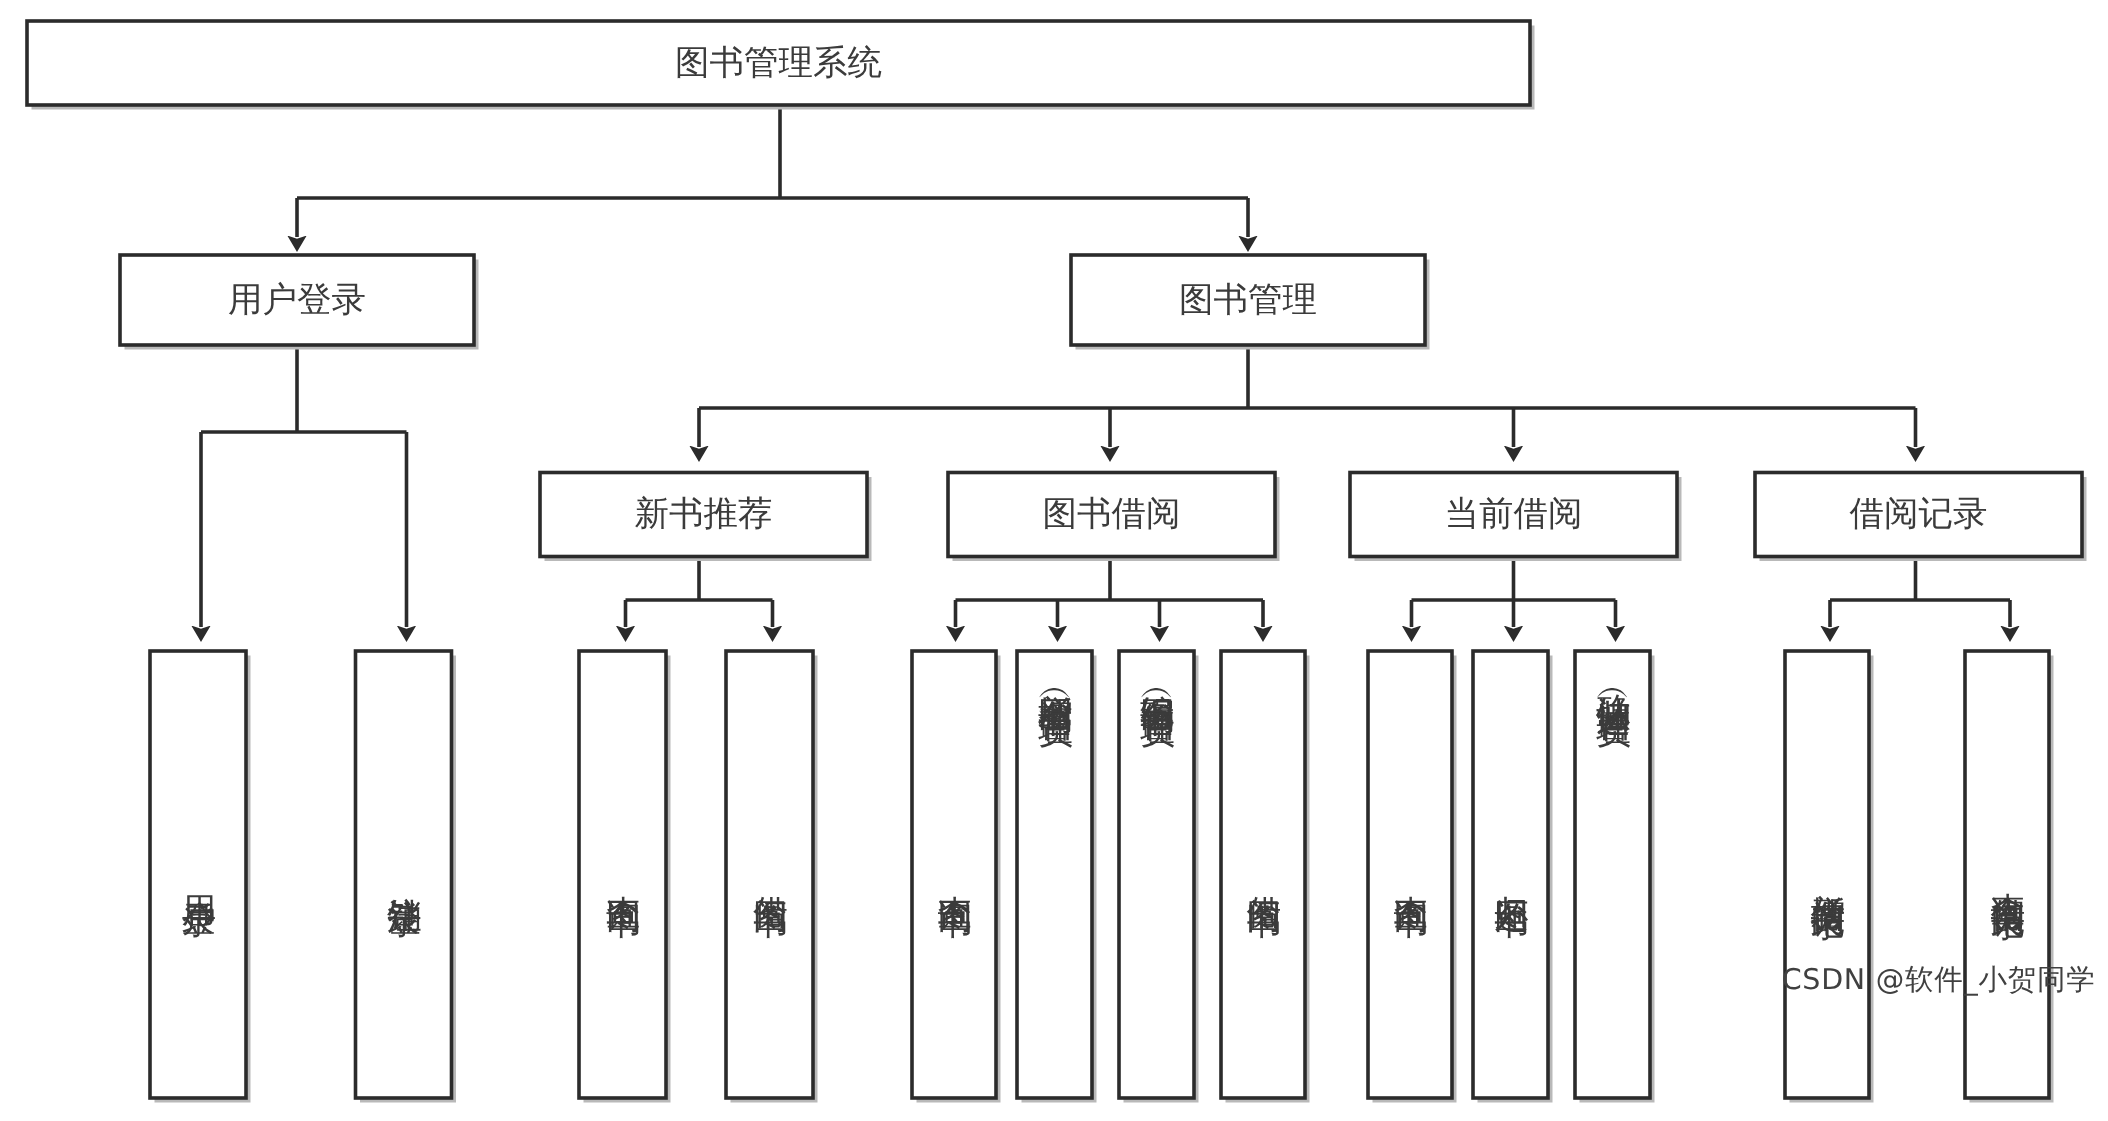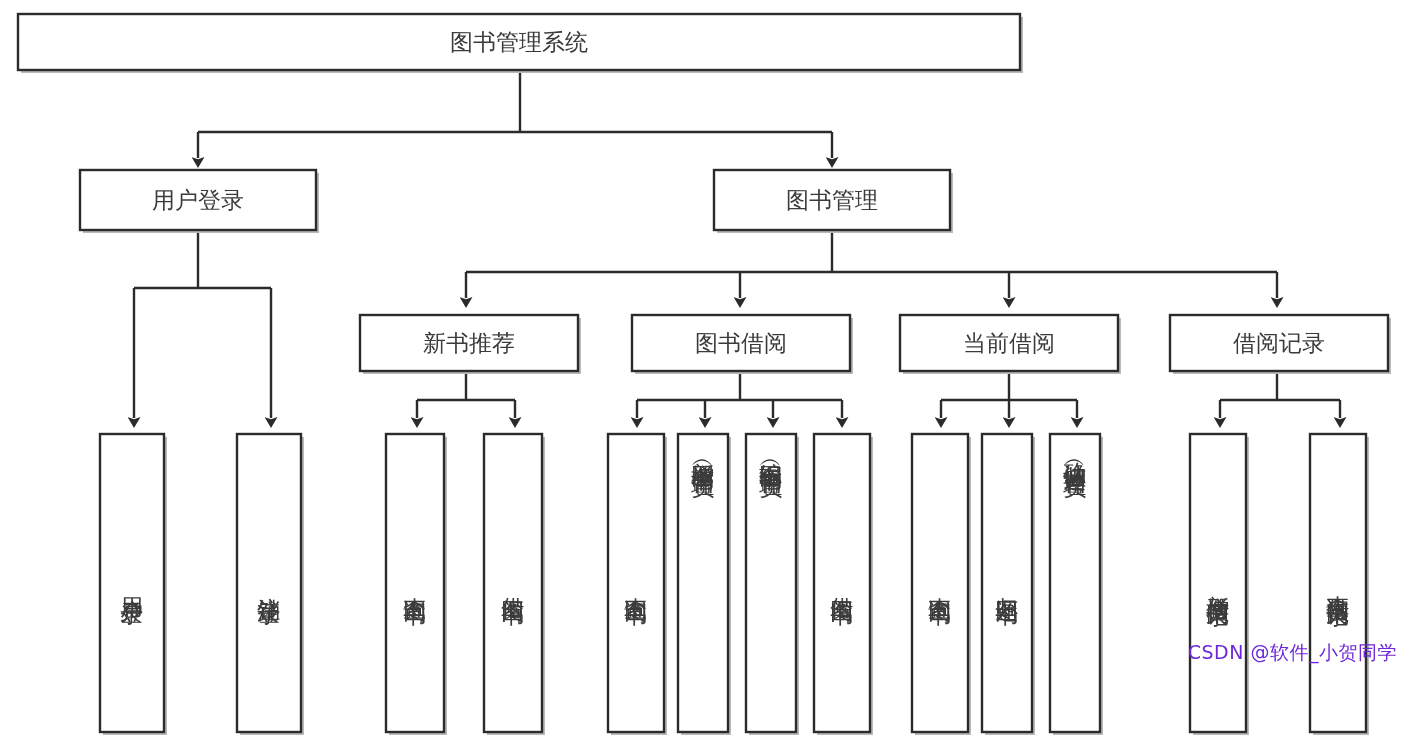--- a/index.html
+++ b/index.html
@@ -67,21 +67,21 @@
     letter-spacing: 2px;
     color: #3b3b3b;
     white-space: nowrap;
   }
   .watermark {
     position: absolute;
     right: 8px;
     bottom: 6px;
     font-family: "DejaVu Sans", "Liberation Sans", sans-serif;
     font-size: 19px;
-    color: #6d28d9;
+    color: #404040;
     letter-spacing: 0.5px;
     white-space: nowrap;
   }
 </style>
 </head>
 <body>
 
 <div id="diagram-root">
 
   <svg id="flow-svg" viewBox="0 0 1405 747">

